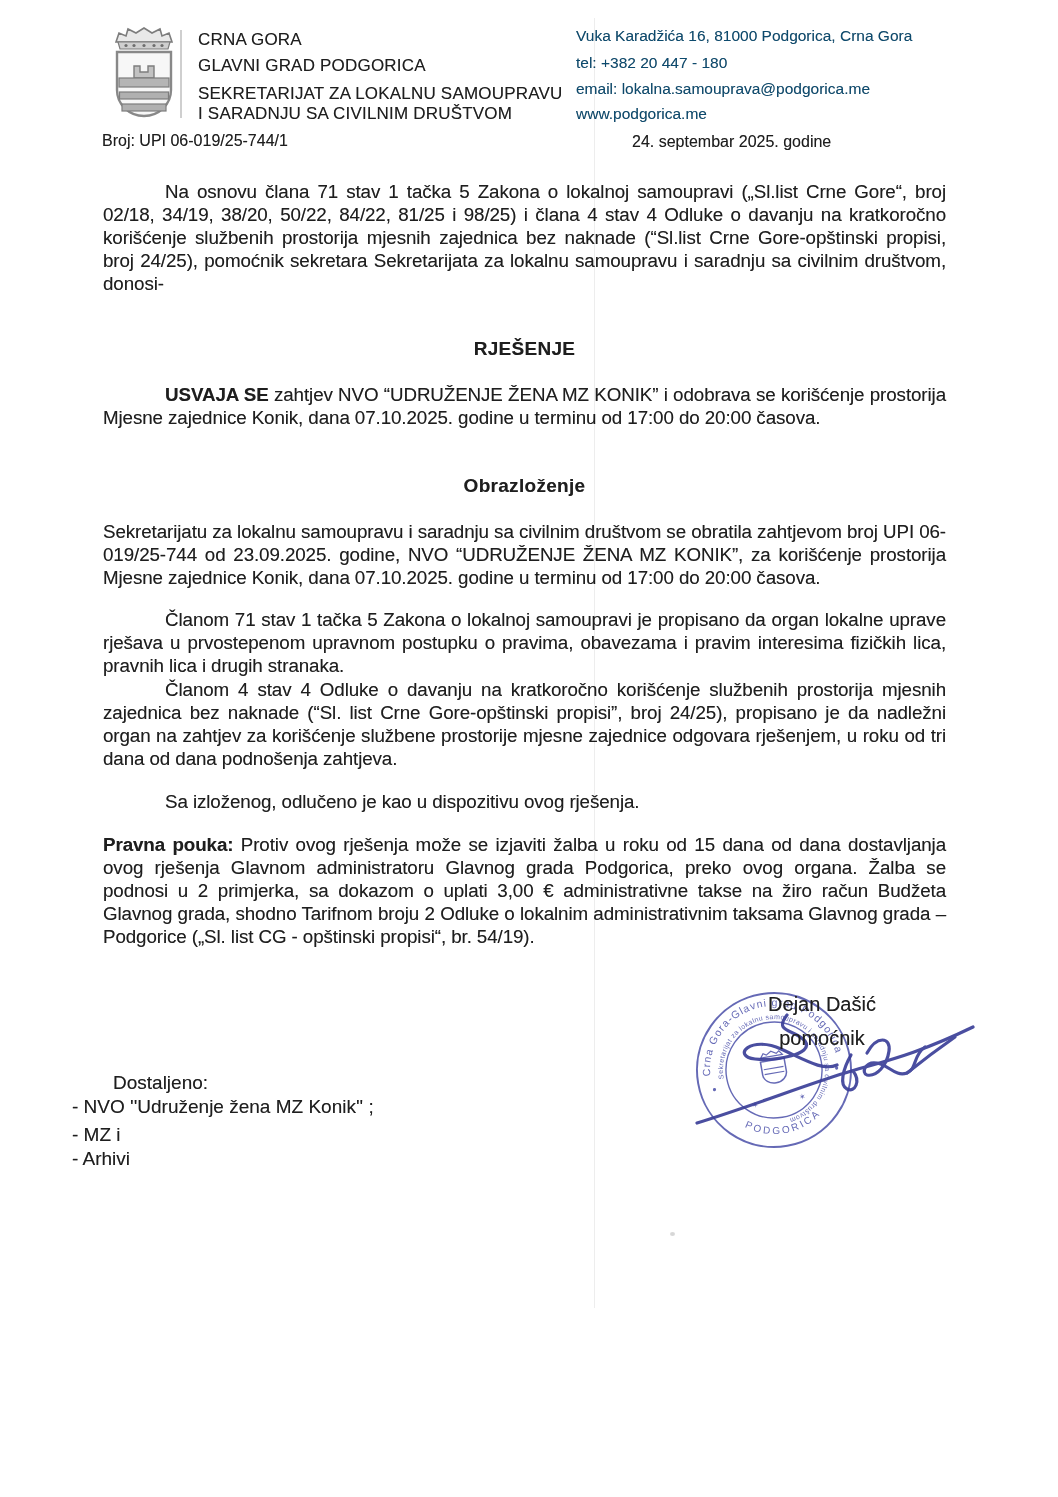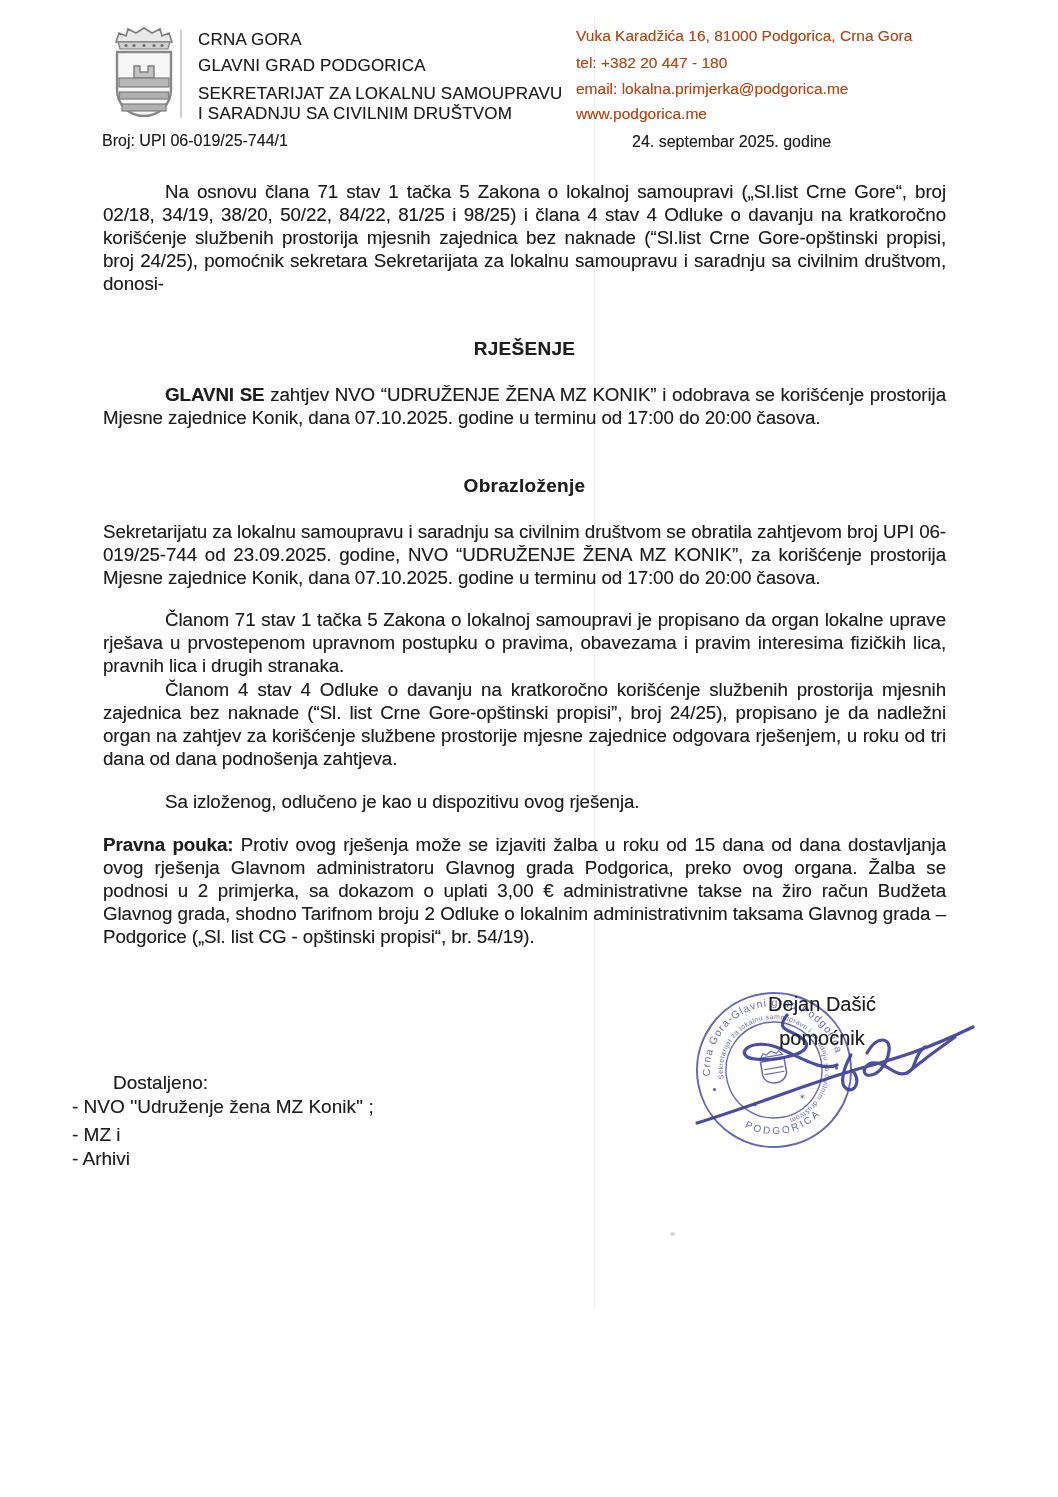--- a/index.html
+++ b/index.html
@@ -3,21 +3,21 @@
 <meta charset="utf-8">
 <style>
   html,body{margin:0;padding:0;background:#9a9a9a;}
   .page{
     position:relative;width:1058px;height:1497px;background:#ffffff;
     font-family:"Liberation Sans",sans-serif;color:#1e1e1e;overflow:hidden;
     margin:0 auto;
   }
   .abs{position:absolute;}
   .doc-text{text-shadow:0 0 0.6px rgba(30,30,30,0.45);}
-  .gray-text{color:#c2410c;text-shadow:0 0 0.5px rgba(80,80,80,0.4);}
+  .gray-text{color:#0c4a6e;text-shadow:0 0 0.5px rgba(80,80,80,0.4);}
   .org-line{font-size:17px;letter-spacing:0.2px;white-space:nowrap;}
   .contact-line{font-size:15.5px;white-space:nowrap;}
   .ref-line,.date-line{font-size:16px;white-space:nowrap;}
   .para{
     position:absolute;left:103px;width:843px;text-align:justify;
     font-size:18.8px;line-height:23px;letter-spacing:-0.1px;
   }
   .indent{text-indent:62px;}
   .center-head{
     position:absolute;left:103px;width:843px;text-align:center;
@@ -57,31 +57,31 @@
 
   <div class="abs v-divider" style="left:180px;top:30px;height:88px;"></div>
 
   <div class="abs doc-text org-line" style="left:198px;top:30px;">CRNA GORA</div>
   <div class="abs doc-text org-line" style="left:198px;top:56px;">GLAVNI GRAD PODGORICA</div>
   <div class="abs doc-text org-line" style="left:198px;top:84px;">SEKRETARIJAT ZA LOKALNU SAMOUPRAVU</div>
   <div class="abs doc-text org-line" style="left:198px;top:104px;">I SARADNJU SA CIVILNIM DRUŠTVOM</div>
 
   <div class="abs gray-text contact-line" style="left:576px;top:27px;">Vuka Karadžića 16, 81000 Podgorica, Crna Gora</div>
   <div class="abs gray-text contact-line" style="left:576px;top:54px;">tel: +382 20 447 - 180</div>
-  <div class="abs gray-text contact-line" style="left:576px;top:80px;">email: lokalna.primjerka@podgorica.me</div>
+  <div class="abs gray-text contact-line" style="left:576px;top:80px;">email: lokalna.samouprava@podgorica.me</div>
   <div class="abs gray-text contact-line" style="left:576px;top:105px;text-align:right;">www.podgorica.me</div>
 
   <div class="abs doc-text ref-line" style="left:102px;top:132px;">Broj: UPI 06-019/25-744/1</div>
   <div class="abs doc-text date-line" style="left:632px;top:133px;">24. septembar 2025. godine</div>
 
   <p class="para indent doc-text" style="top:180px;margin:0;">Na osnovu člana 71 stav 1 tačka 5 Zakona o lokalnoj samoupravi („Sl.list Crne Gore“, broj  02/18, 34/19, 38/20, 50/22, 84/22, 81/25 i 98/25) i člana 4 stav 4  Odluke o davanju na kratkoročno korišćenje službenih prostorija mjesnih zajednica bez naknade (“Sl.list Crne Gore-opštinski propisi, broj 24/25), pomoćnik sekretara Sekretarijata za lokalnu samoupravu i saradnju sa civilnim društvom, donosi-</p>
 
   <div class="center-head doc-text" style="top:338px;">RJEŠENJE</div>
 
-  <p class="para indent doc-text" style="top:383px;margin:0;"><b>GLAVNI SE</b><span> zahtjev NVO “UDRUŽENJE ŽENA MZ KONIK”  i odobrava se korišćenje prostorija Mjesne zajednice Konik, dana 07.10.2025. godine u terminu od 17:00 do 20:00 časova.</span></p>
+  <p class="para indent doc-text" style="top:383px;margin:0;"><b>USVAJA SE</b><span> zahtjev NVO “UDRUŽENJE ŽENA MZ KONIK”  i odobrava se korišćenje prostorija Mjesne zajednice Konik, dana 07.10.2025. godine u terminu od 17:00 do 20:00 časova.</span></p>
 
   <div class="center-head doc-text" style="top:475px;text-align:center;">Obrazloženje</div>
 
   <p class="para doc-text" style="top:520px;margin:0;">Sekretarijatu za lokalnu samoupravu i saradnju sa civilnim društvom se obratila zahtjevom broj UPI  06-019/25-744 od 23.09.2025. godine,  NVO “UDRUŽENJE ŽENA MZ KONIK”, za korišćenje prostorija Mjesne zajednice Konik, dana 07.10.2025. godine u terminu od 17:00 do 20:00 časova.</p>
 
   <p class="para indent doc-text" style="top:608px;margin:0;">Članom 71 stav 1 tačka 5  Zakona o lokalnoj samoupravi je propisano da organ lokalne uprave rješava u prvostepenom upravnom postupku o pravima, obavezama i pravim interesima fizičkih lica, pravnih lica i drugih stranaka.</p>
 
   <p class="para indent doc-text" style="top:678px;margin:0;">Članom 4 stav 4 Odluke o davanju na kratkoročno korišćenje službenih prostorija mjesnih zajednica bez naknade (“Sl. list Crne Gore-opštinski propisi”, broj 24/25), propisano je da nadležni organ na zahtjev za korišćenje službene prostorije mjesne zajednice odgovara rješenjem, u roku od tri dana od dana podnošenja zahtjeva.</p>
 
   <p class="para indent doc-text" style="top:790px;margin:0;">Sa izloženog, odlučeno je kao u dispozitivu ovog rješenja.</p>

